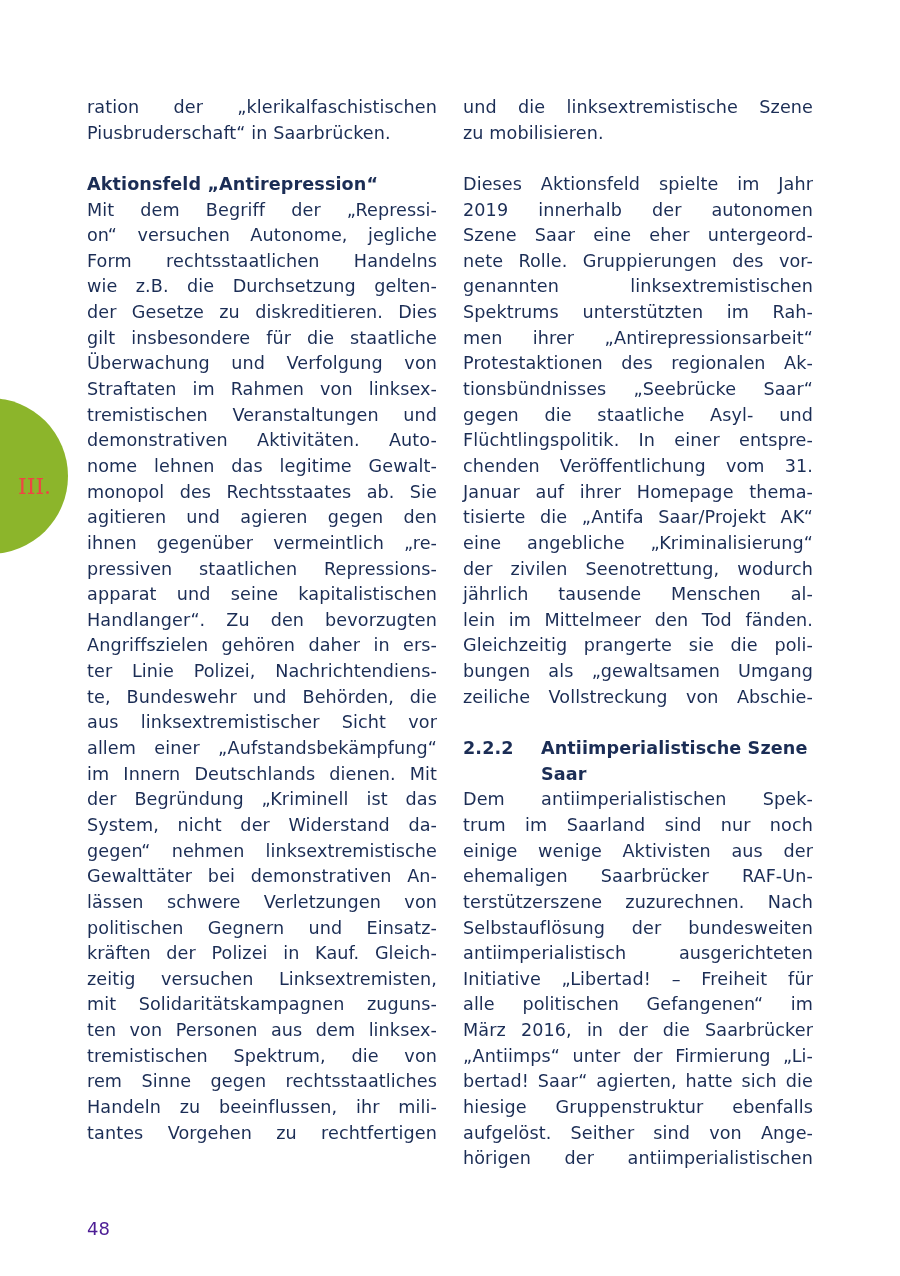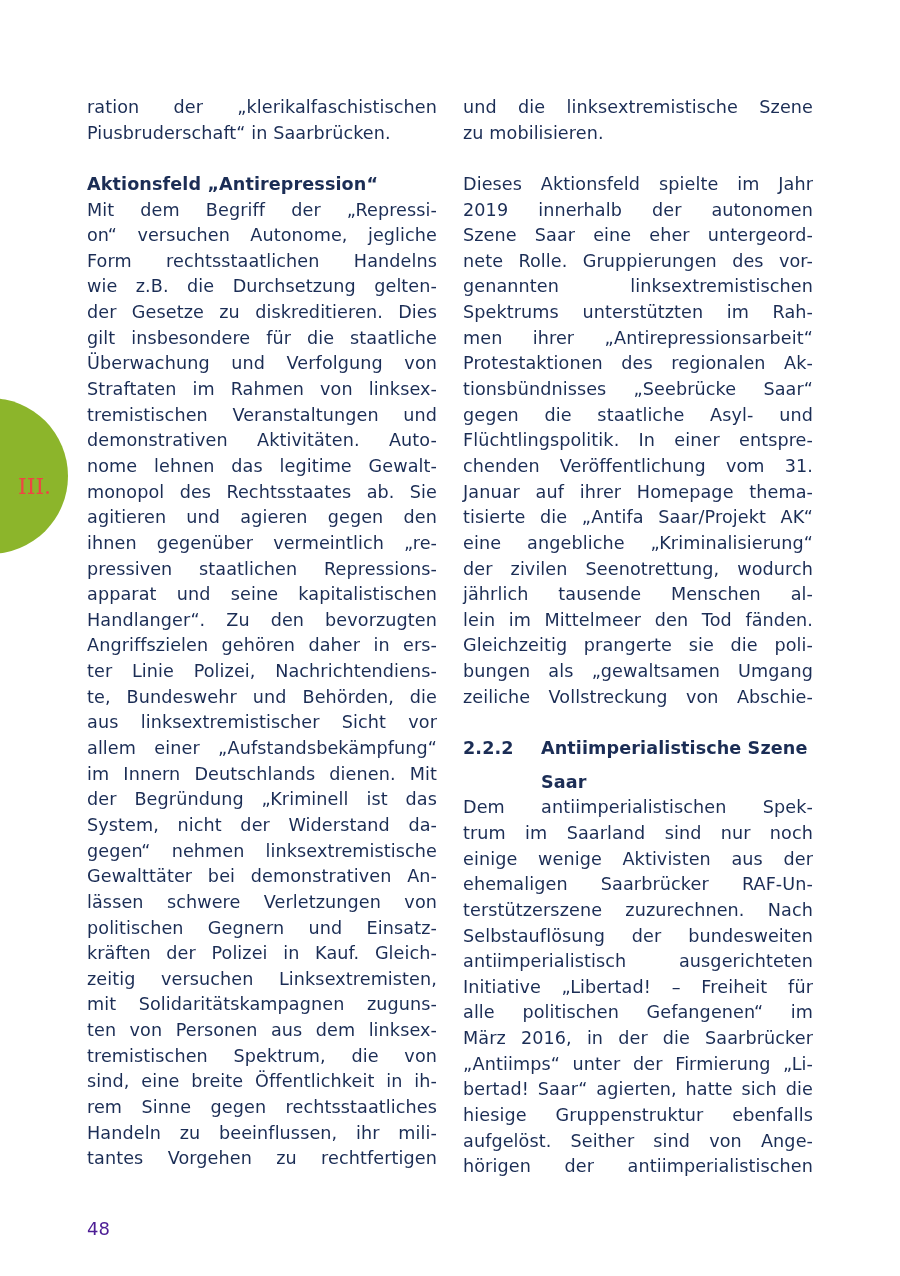--- a/index.html
+++ b/index.html
@@ -17,21 +17,21 @@
   .col-right { left: 463px; }
   .line {
     display: block; height: 25.65px; white-space: nowrap;
     text-align: justify; text-align-last: justify;
   }
   .line.last { text-align-last: left; }
   .blank { display: block; height: 25.65px; }
   .bold { font-weight: bold; }
   .heading-num { display: inline-block; width: 78px; font-weight: bold; }
   .heading-text { font-weight: bold; }
-  .indent { padding-left: 78px; margin-top: 8px; }
+  .indent { padding-left: 78px; }
   .chapter-tab {
     position: absolute; left: -88px; top: 398px;
     width: 156px; height: 156px; border-radius: 50%;
     background: #8cb52b;
   }
   .chapter-label {
     position: absolute; left: 18px; top: 462px;
     font-family: "DejaVu Serif", serif; font-size: 22px; color: #ef4444; margin-top: 12px;
   }
   .page-number {
@@ -80,21 +80,20 @@
       <span class="line">System, nicht der Widerstand da-</span>
       <span class="line">gegen“ nehmen linksextremistische</span>
       <span class="line">Gewalttäter bei demonstrativen An-</span>
       <span class="line">lässen schwere Verletzungen von</span>
       <span class="line">politischen Gegnern und Einsatz-</span>
       <span class="line">kräften der Polizei in Kauf. Gleich-</span>
       <span class="line">zeitig versuchen Linksextremisten,</span>
       <span class="line">mit Solidaritätskampagnen zuguns-</span>
       <span class="line">ten von Personen aus dem linksex-</span>
       <span class="line">tremistischen Spektrum, die von</span>
-      <span class="line">sind, eine breite Öffentlichkeit in ih-</span>
       <span class="line">rem Sinne gegen rechtsstaatliches</span>
       <span class="line">Handeln zu beeinflussen, ihr mili-</span>
       <span class="line">tantes Vorgehen zu rechtfertigen</span>
     </div>
 </div>
 
 <div class="col col-right">
   <div>
     <span class="line">und die linksextremistische Szene</span>
     <span class="line last">zu mobilisieren.</span>

